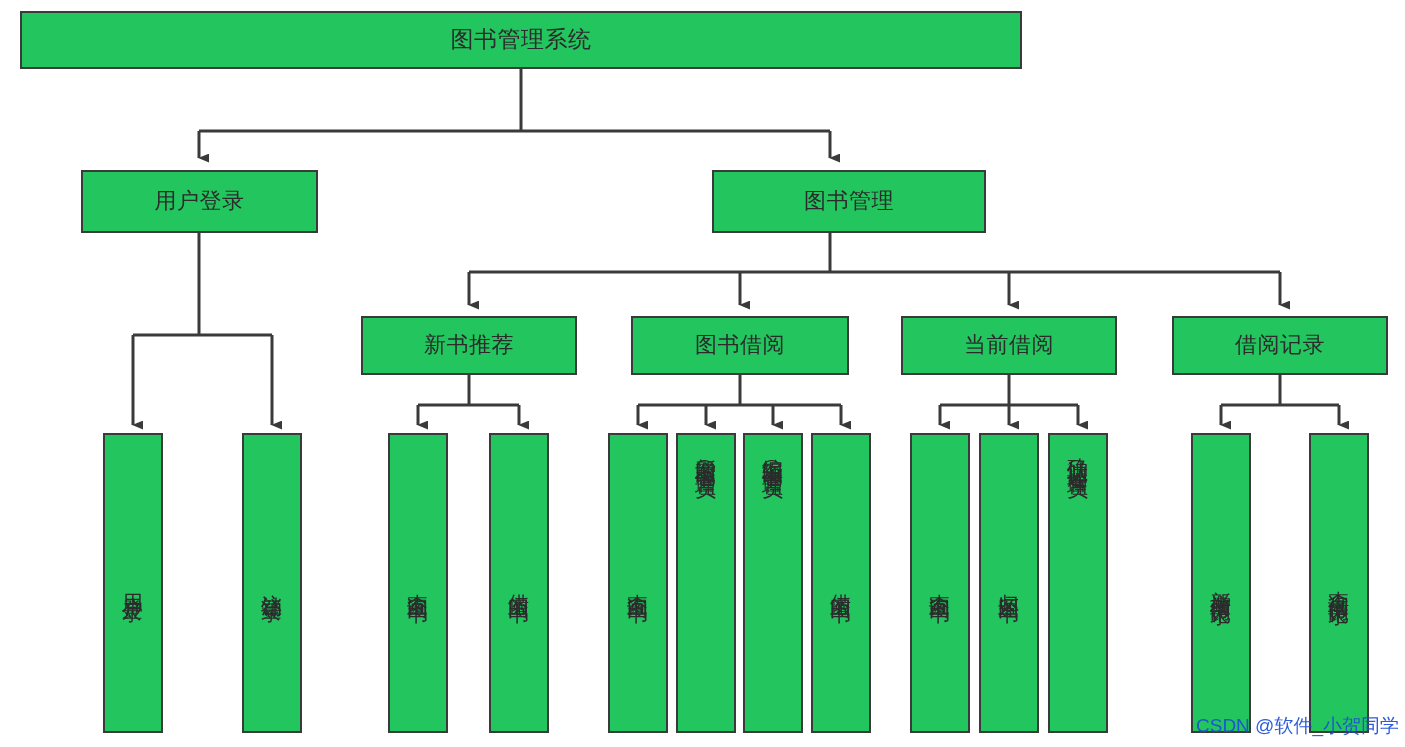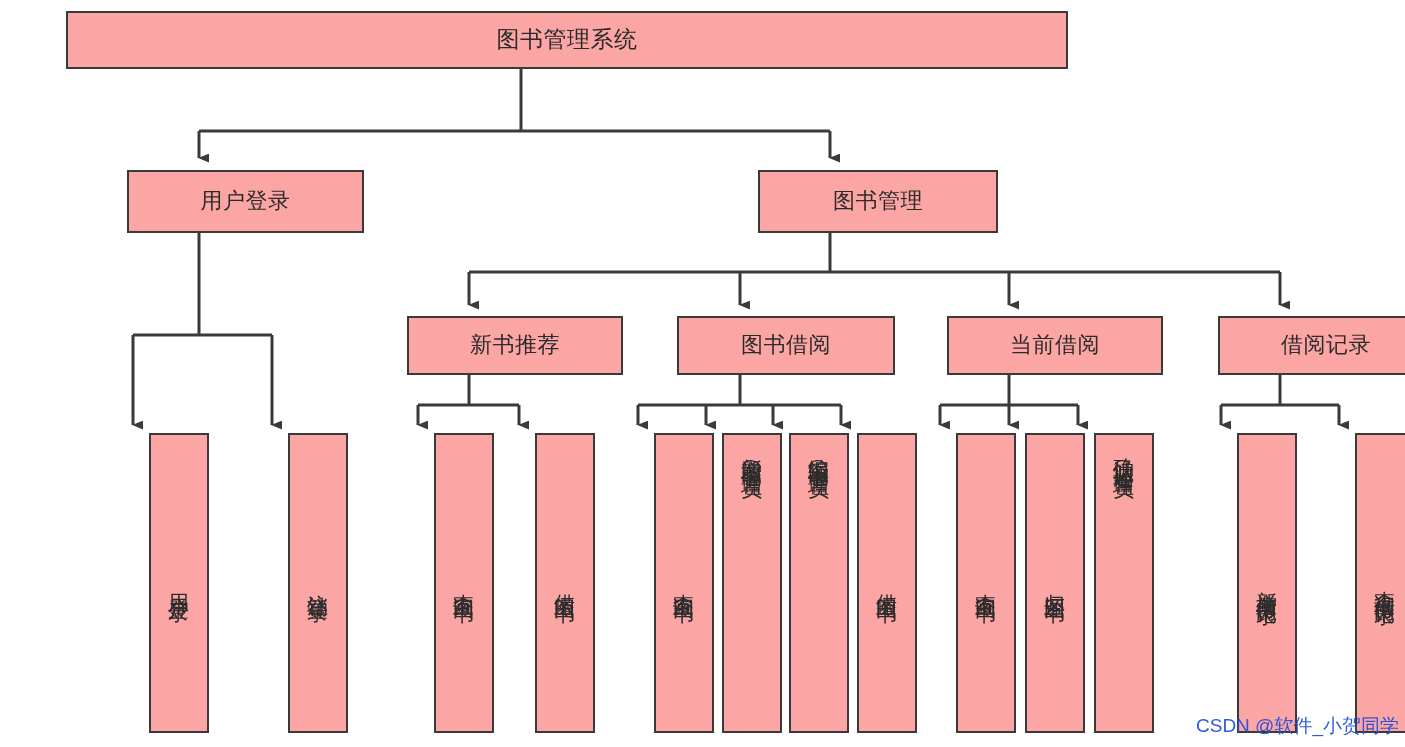--- a/index.html
+++ b/index.html
@@ -21,26 +21,25 @@
   svg.diagram-canvas {
     position: absolute;
     left: 0;
     top: 0;
     width: 1405px;
     height: 747px;
   }
   .node-box {
     position: absolute;
     box-sizing: border-box;
-    background: #fca5a5;
+    background: #22c55e;
     border: 2.5px solid #3a3a3a;
     display: flex;
     align-items: center;
     justify-content: center;
-    margin-left: 46px;
   }
   .node-label {
     color: #2b2b2b;
     text-align: center;
     line-height: 1.12;
     white-space: pre-line;
     letter-spacing: 0.5px;
   }
   .node-box.horiz .node-label {
     font-size: 22px;
@@ -130,21 +129,21 @@
     </g>
   </svg>
 
   <div class="node-box root horiz" style="left:20px; top:11px; width:1002px; height:58px;">
     <span class="node-label">图书管理系统</span>
   </div>
 
   <div class="node-box horiz" style="left:81px; top:170px; width:237px; height:63px;">
     <span class="node-label">用户登录</span>
   </div>
-  <div class="node-box horiz" style="left:712px; top:170px; width:240px; height:63px;">
+  <div class="node-box horiz" style="left:712px; top:170px; width:274px; height:63px;">
     <span class="node-label">图书管理</span>
   </div>
 
   <div class="node-box horiz" style="left:361px; top:316px; width:216px; height:59px;">
     <span class="node-label">新书推荐</span>
   </div>
   <div class="node-box horiz" style="left:631px; top:316px; width:218px; height:59px;">
     <span class="node-label">图书借阅</span>
   </div>
   <div class="node-box horiz" style="left:901px; top:316px; width:216px; height:59px;">

